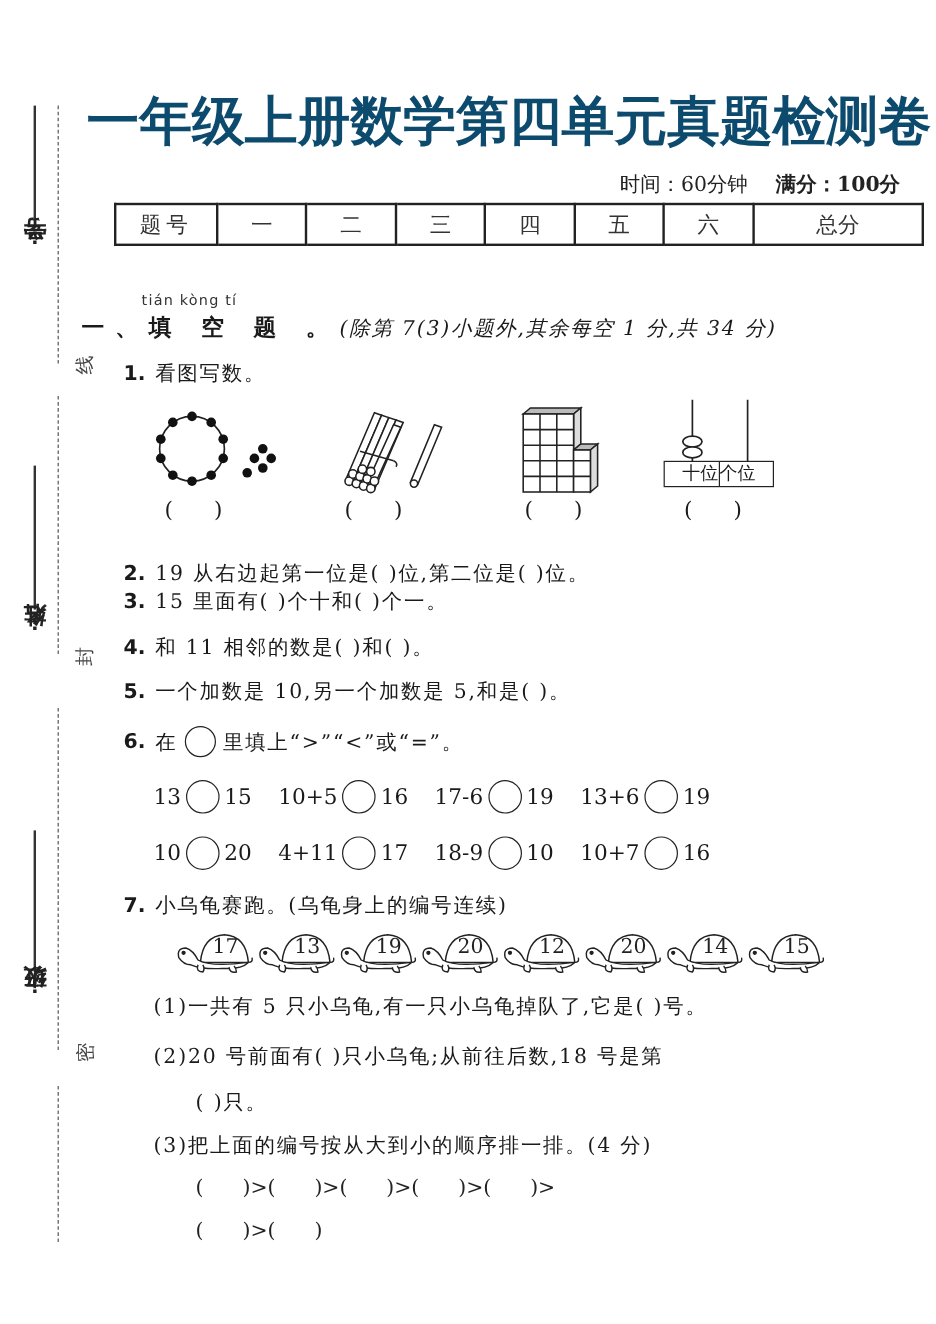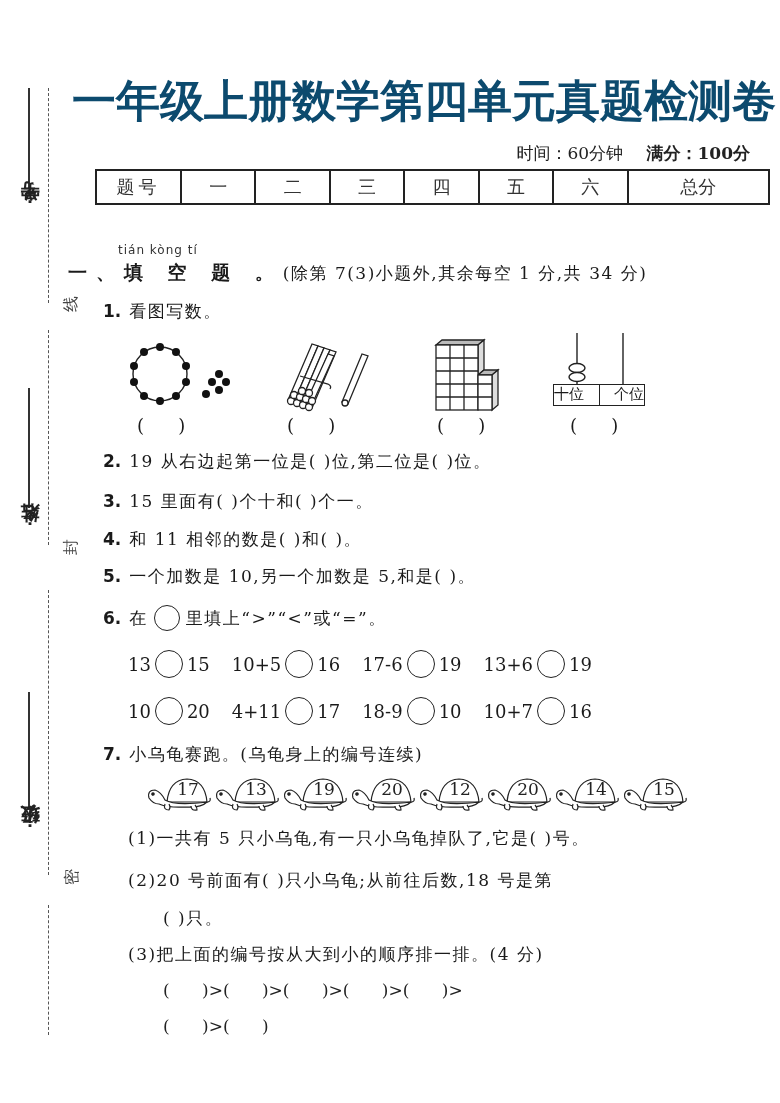--- a/index.html
+++ b/index.html
@@ -20,21 +20,21 @@
 
   
   table.score { position: absolute; left: 73px; top: 169px; width: 675px; border-collapse: collapse; font-size: 18px; margin-left: 22px; }
   table.score td { border: 2px solid #222; height: 34px; text-align: center; color: #333; }
   table.score td.head { width: 85px; letter-spacing: 4px; }
 
   
   .pinyin { position: absolute; left: 118px; top: 243px; font-family: "DejaVu Sans", "Liberation Sans", sans-serif; font-size: 12px; color: #333; letter-spacing: 1px; }
   .section-h { position: absolute; left: 68px; top: 260px; font-size: 17px; white-space: nowrap; }
   .section-h .big { font-family: "DejaVu Sans", "Liberation Sans", sans-serif; font-weight: bold; font-size: 19px; letter-spacing: 9px; }
-  .section-h .note { letter-spacing: 1.5px; }
+  .section-h .note { letter-spacing: 1.5px; font-style: italic; }
 
   .q { position: absolute; left: 103px; font-size: 17px; white-space: nowrap; letter-spacing: 1.5px; }
   .q .num { font-family: "DejaVu Sans", "Liberation Sans", sans-serif; font-weight: bold; font-size: 17px; margin-right: 8px; letter-spacing: 0; }
 
   
   .pic { position: absolute; }
   .paren-pair { position: absolute; font-size: 18px; white-space: pre; }
 
   
   .cmp-row { position: absolute; left: 128px; font-size: 18px; white-space: nowrap; display: flex; align-items: center; }
@@ -170,31 +170,31 @@
 <div class="pic" style="left:553px; top:333px; width:92px; height:74px;">
   <svg width="92" height="52" viewBox="0 0 92 52" style="position:absolute; left:0; top:0;">
     <g stroke="#222" stroke-width="1.4" fill="#fff">
       <line x1="24" y1="0" x2="24" y2="52"></line>
       <line x1="70" y1="0" x2="70" y2="52"></line>
       <ellipse cx="24" cy="35" rx="8" ry="4.5"></ellipse>
       <ellipse cx="24" cy="44" rx="8" ry="4.5"></ellipse>
     </g>
   </svg>
   <div style="position:absolute; left:0; top:51px; width:92px; height:22px; border:1.5px solid #222; display:flex; font-size:15px;">
-    <span style="flex:1; text-align:left; border-right:1.5px solid #222; line-height:19px;">十位</span>
-    <span style="flex:1; text-align:right; line-height:19px;">个位</span>
+    <span style="flex:1; text-align:right; border-right:1.5px solid #222; line-height:19px;">十位</span>
+    <span style="flex:1; text-align:left; line-height:19px;">个位</span>
   </div>
 </div>
 
 <div class="paren-pair" style="left:137px; top:415px;">(      )</div>
 <div class="paren-pair" style="left:287px; top:415px;">(      )</div>
 <div class="paren-pair" style="left:437px; top:415px;">(      )</div>
 <div class="paren-pair" style="left:570px; top:415px;">(      )</div>
 
-<div class="q" style="top:450px;">
+<div class="q" style="top:466px;">
   <span class="num">2.</span><span>19 从右边起第一位是(      )位,第二位是(      )位。</span>
 </div>
 <div class="q" style="top:490px;">
   <span class="num">3.</span><span>15 里面有(    )个十和(    )个一。</span>
 </div>
 <div class="q" style="top:528px;">
   <span class="num">4.</span><span>和 11 相邻的数是(      )和(      )。</span>
 </div>
 <div class="q" style="top:565px;">
   <span class="num">5.</span><span>一个加数是 10,另一个加数是 5,和是(      )。</span>

